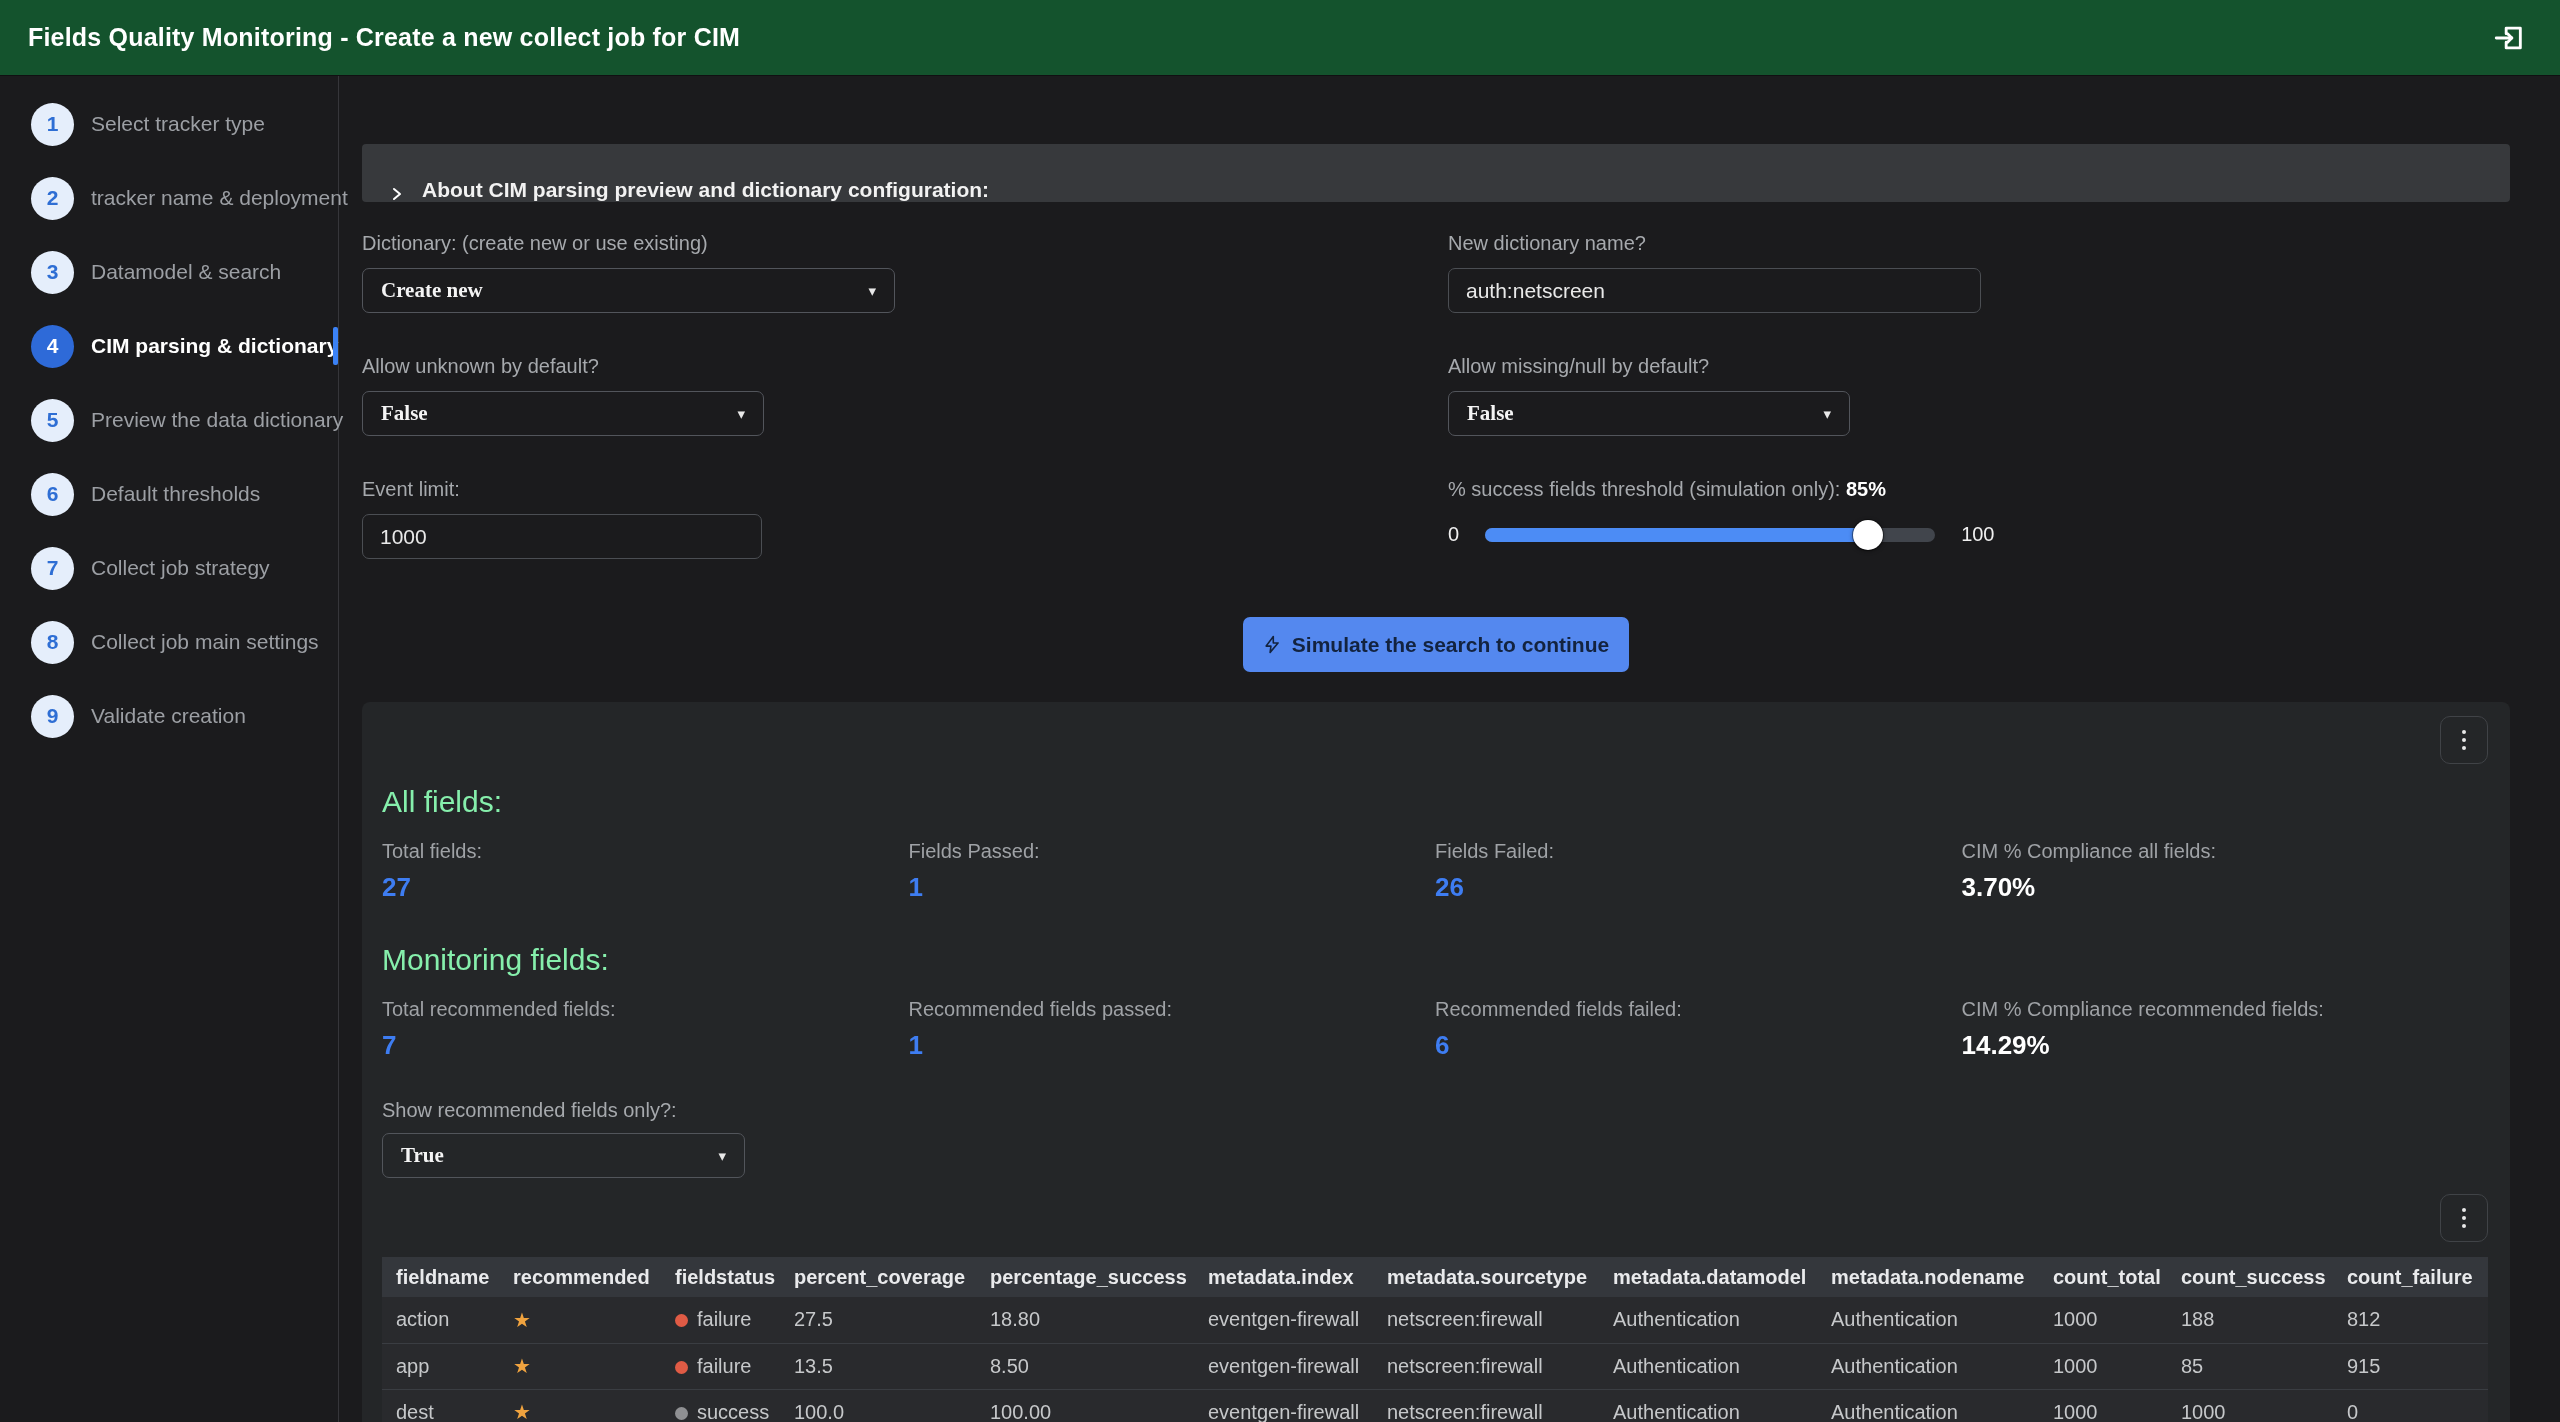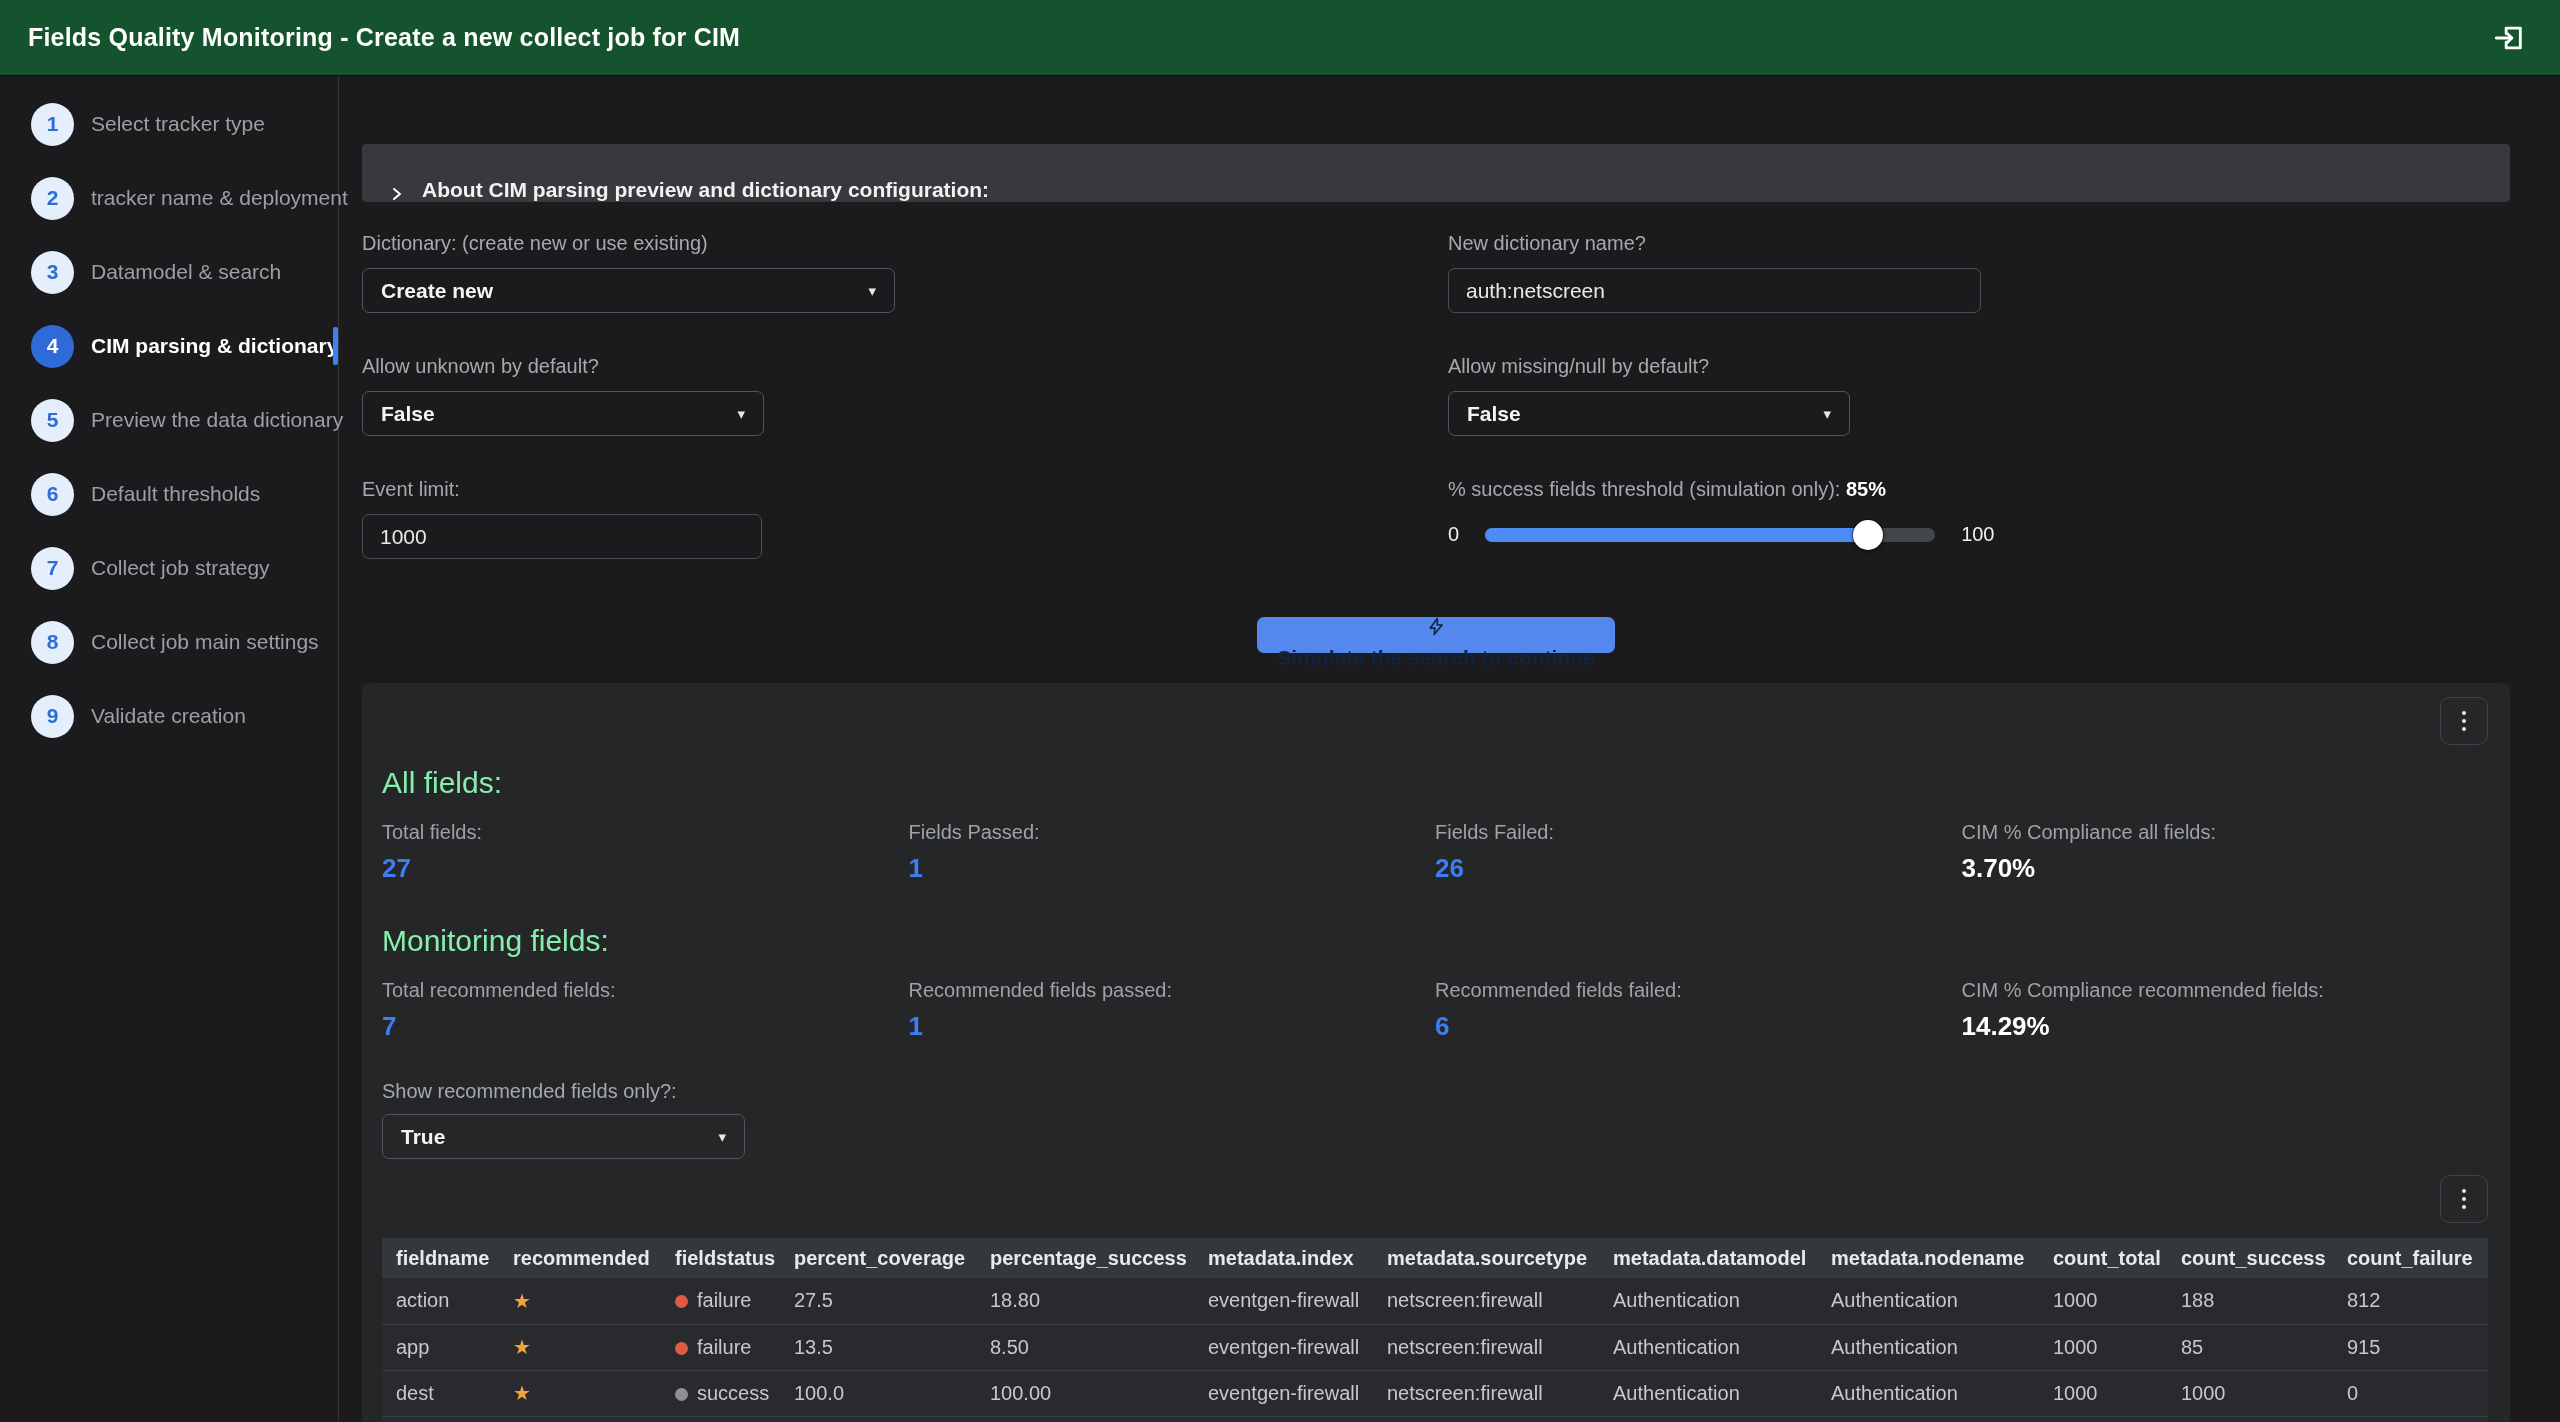--- a/index.html
+++ b/index.html
@@ -43,40 +43,40 @@
   .expander-label { font-size:21px; font-weight:bold; color:#f2f2f2; }
   
   .form-grid { display:grid; grid-template-columns:1086px 1fr; }
   .field { margin-bottom:42px; }
   .field-label { font-size:20px; color:#a6a9ad; margin-bottom:13px; }
   .field-label b { color:#ffffff; font-weight:bold; }
   .select {
     height:45px; border:1px solid #52555b; border-radius:7px; background:transparent;
     display:flex; align-items:center; justify-content:space-between; padding:0 18px; cursor:pointer;
   }
-  .select-value { font-size:21px; font-weight:bold; color:#f4f4f4; }
+  .select-value { font-size:21px; font-weight:bold; color:#f4f4f4;font-family:Liberation Serif, serif; }
   .caret { font-size:15px; color:#e8e8e8; }
   .text-input {
     height:45px; border:1px solid #4b4e53; border-radius:7px; background:transparent;
     color:#e9e9e9; font-size:21px; padding:0 17px; font-family:inherit; outline:none; display:block;
   }
   .w533 { width:533px; } .w400 { width:400px; } .w335 { width:402px; } .w363 { width:363px; }
   .slider-row { display:flex; align-items:center; gap:26px; margin-top:22px; }
   .slider-bound { font-size:20px; color:#f0f0f0; }
   .slider-track { position:relative; width:450px; height:14px; border-radius:7px; background:#41454c; cursor:pointer; }
   .slider-fill { position:absolute; left:0; top:0; bottom:0; border-radius:7px; background:var(--slider-blue,#4c8cf5); }
   .slider-thumb {
     position:absolute; top:50%; transform:translate(-50%,-50%); width:30px; height:30px;
     border-radius:50%; background:#ffffff; box-shadow:0 0 0 1px rgba(0,0,0,.35), 0 1px 4px rgba(0,0,0,.5); cursor:grab;
   }
   .simulate-row { display:flex; justify-content:center; margin:16px 0 30px; }
   .btn-simulate {
-    display:flex; align-items:center; gap:10px; height:36px; padding:0 20px;
+    display:flex; align-items:center; gap:10px; height:55px; padding:0 20px;
     background:var(--button-blue,#5488ef); border:none; border-radius:7px;
-    color:#13233f; font-size:21px; font-weight:bold; font-family:inherit; cursor:pointer;flex-direction:column;
+    color:#13233f; font-size:21px; font-weight:bold; font-family:inherit; cursor:pointer;
   }
   
   .panel {
     background:#242628; border-radius:8px; height:783px; padding:14px 22px 0 20px;
     position:relative; overflow:hidden;
   }
   .kebab-row { display:flex; }
   .kebab {
     width:48px; height:48px; margin-left:auto; border:1px solid #404347; border-radius:10px;
     background:transparent; display:flex; flex-direction:column; align-items:center; justify-content:center;

